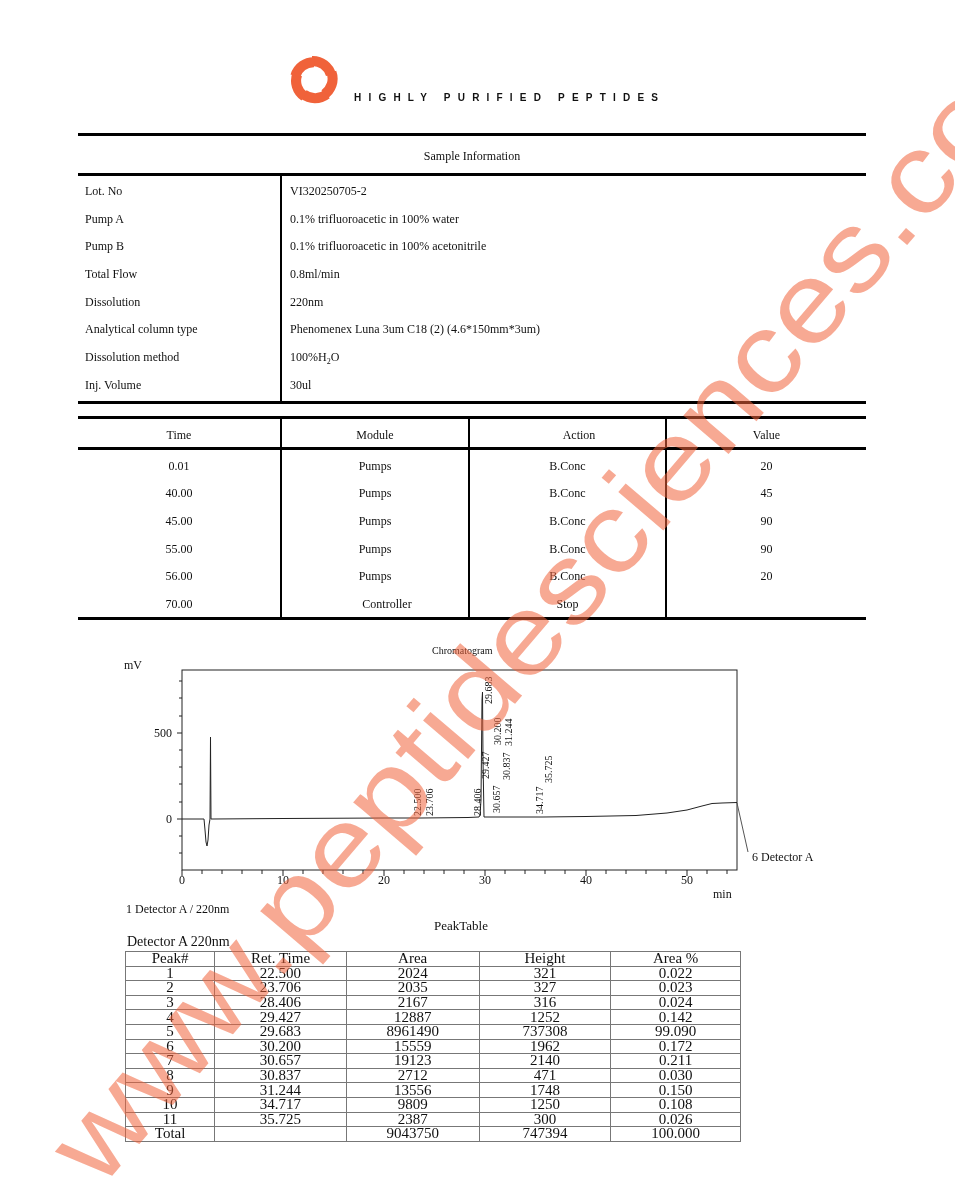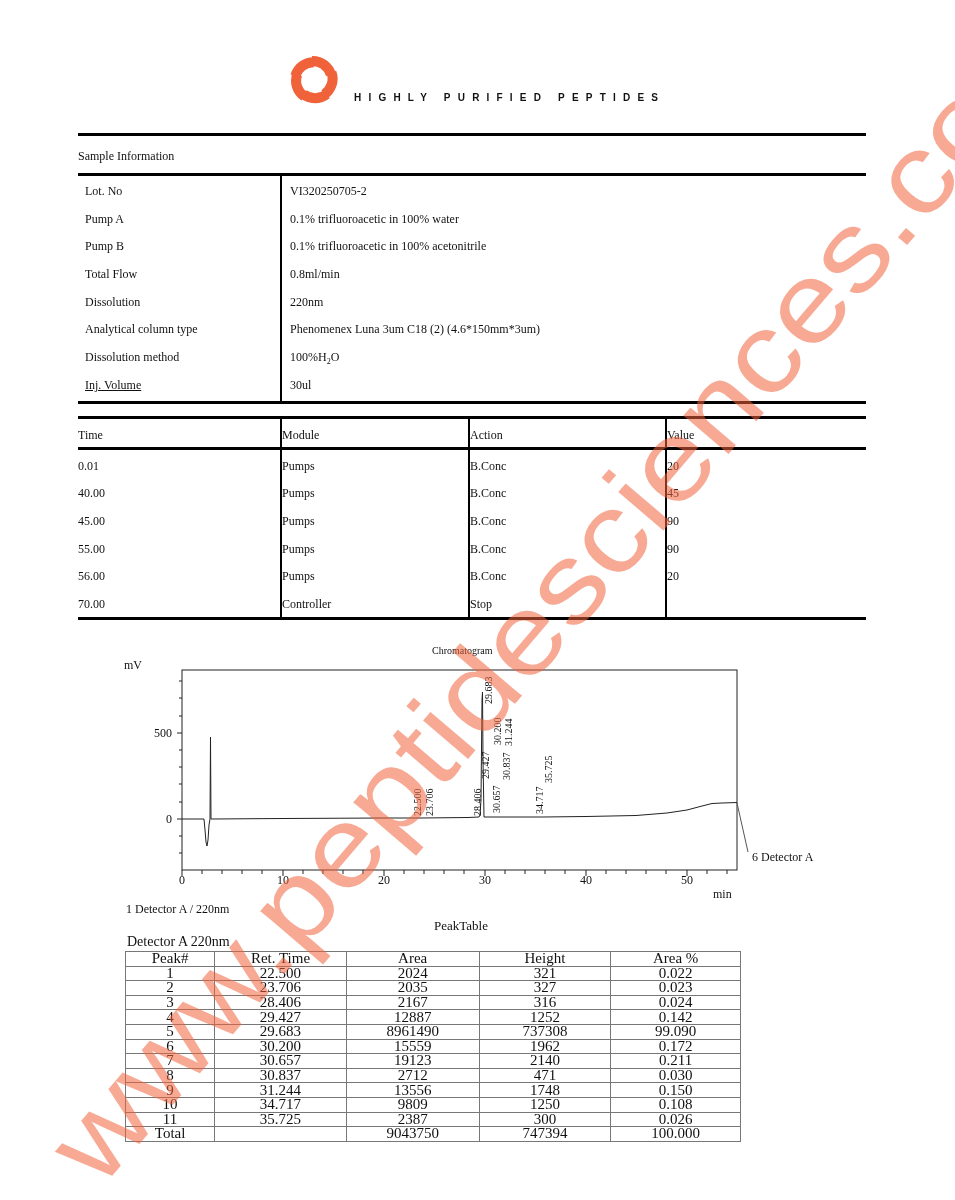--- a/index.html
+++ b/index.html
@@ -11,21 +11,21 @@
   .logo-mark { position:absolute; left:0; top:2px; width:52px; height:52px; }
   .logo-title { position:absolute; left:58px; top:0px; font-family:"Liberation Sans","DejaVu Sans",sans-serif; font-size:35px; line-height:40px; color:#111; letter-spacing:0.5px; white-space:nowrap; }
   .logo-title b { font-weight:700; }
   .logo-title span.light { font-weight:400; }
   .logo-sub { position:absolute; left:66px; top:40px; font-family:"Liberation Sans","DejaVu Sans",sans-serif; font-size:10px; font-weight:700; letter-spacing:7.2px; color:#111; white-space:nowrap; }
 
   
   .rule { position:absolute; left:78px; width:788px; background:#000; }
   .vrule { position:absolute; background:#000; }
   .cell { position:absolute; font-size:12px; line-height:14px; white-space:nowrap; }
-  .cell.center { }
+  .cell.center { text-align:center; }
 
   
   .chart-svg { position:absolute; left:0; top:0; }
 
   
   table.peak { position:absolute; left:125px; top:951px; width:616px; border-collapse:collapse; font-family:"Liberation Serif","DejaVu Serif",serif; font-size:15px; }
   table.peak td, table.peak th { border:1px solid #777; text-align:center; font-weight:400; padding:0; height:13.6px; line-height:13px; }
 
   
   .watermark { position:absolute; left:0; top:0; pointer-events:none; }
@@ -67,21 +67,21 @@
 
   <div class="cell" style="left:85px;top:295px;">Dissolution</div>
   <div class="cell" style="left:290px;top:295px;">220nm</div>
 
   <div class="cell" style="left:85px;top:322px;">Analytical column type</div>
   <div class="cell" style="left:290px;top:322px;">Phenomenex Luna 3um C18 (2) (4.6*150mm*3um)</div>
 
   <div class="cell" style="left:85px;top:350px;">Dissolution method</div>
   <div class="cell" style="left:290px;top:350px;"><span>100%H</span><sub style="font-size:8px;">2</sub><span>O</span></div>
 
-  <div class="cell" style="left:85px;top:378px;text-decoration:underline;">Inj. Volume</div>
+  <div class="cell" style="left:85px;top:378px;">Inj. Volume</div>
   <div class="cell" style="left:290px;top:378px;">30ul</div>
 
   <div class="rule" style="top:401px;height:3px;"></div>
 </div>
 
 <div>
   <div class="rule" style="top:416px;height:3px;"></div>
   <div class="vrule" style="left:280px;top:419px;width:2px;height:200px;"></div>
   <div class="vrule" style="left:468px;top:419px;width:2px;height:200px;"></div>
   <div class="vrule" style="left:665px;top:419px;width:2px;height:200px;"></div>
@@ -117,21 +117,21 @@
     <div class="cell center" style="left:667px;width:199px;top:542px;">90</div>
   </div>
   <div>
     <div class="cell center" style="left:78px;width:202px;top:569px;">56.00</div>
     <div class="cell center" style="left:282px;width:186px;top:569px;">Pumps</div>
     <div class="cell center" style="left:470px;width:195px;top:569px;">B.Conc</div>
     <div class="cell center" style="left:667px;width:199px;top:569px;">20</div>
   </div>
   <div>
     <div class="cell center" style="left:78px;width:202px;top:597px;">70.00</div>
-    <div class="cell center" style="left:282px;width:186px;top:597px;">Controller</div>
+    <div class="cell center" style="left:282px;width:186px;top:597px;padding-left:12px;">Controller</div>
     <div class="cell center" style="left:470px;width:195px;top:597px;">Stop</div>
     <div class="cell center" style="left:667px;width:199px;top:597px;"></div>
   </div>
   <div class="rule" style="top:617px;height:3px;"></div>
 </div>
 
 <div>
   <div class="cell" style="left:432px;top:644px;font-size:10px;">Chromatogram</div>
   <div class="cell" style="left:124px;top:658px;font-size:12px;">mV</div>
 

